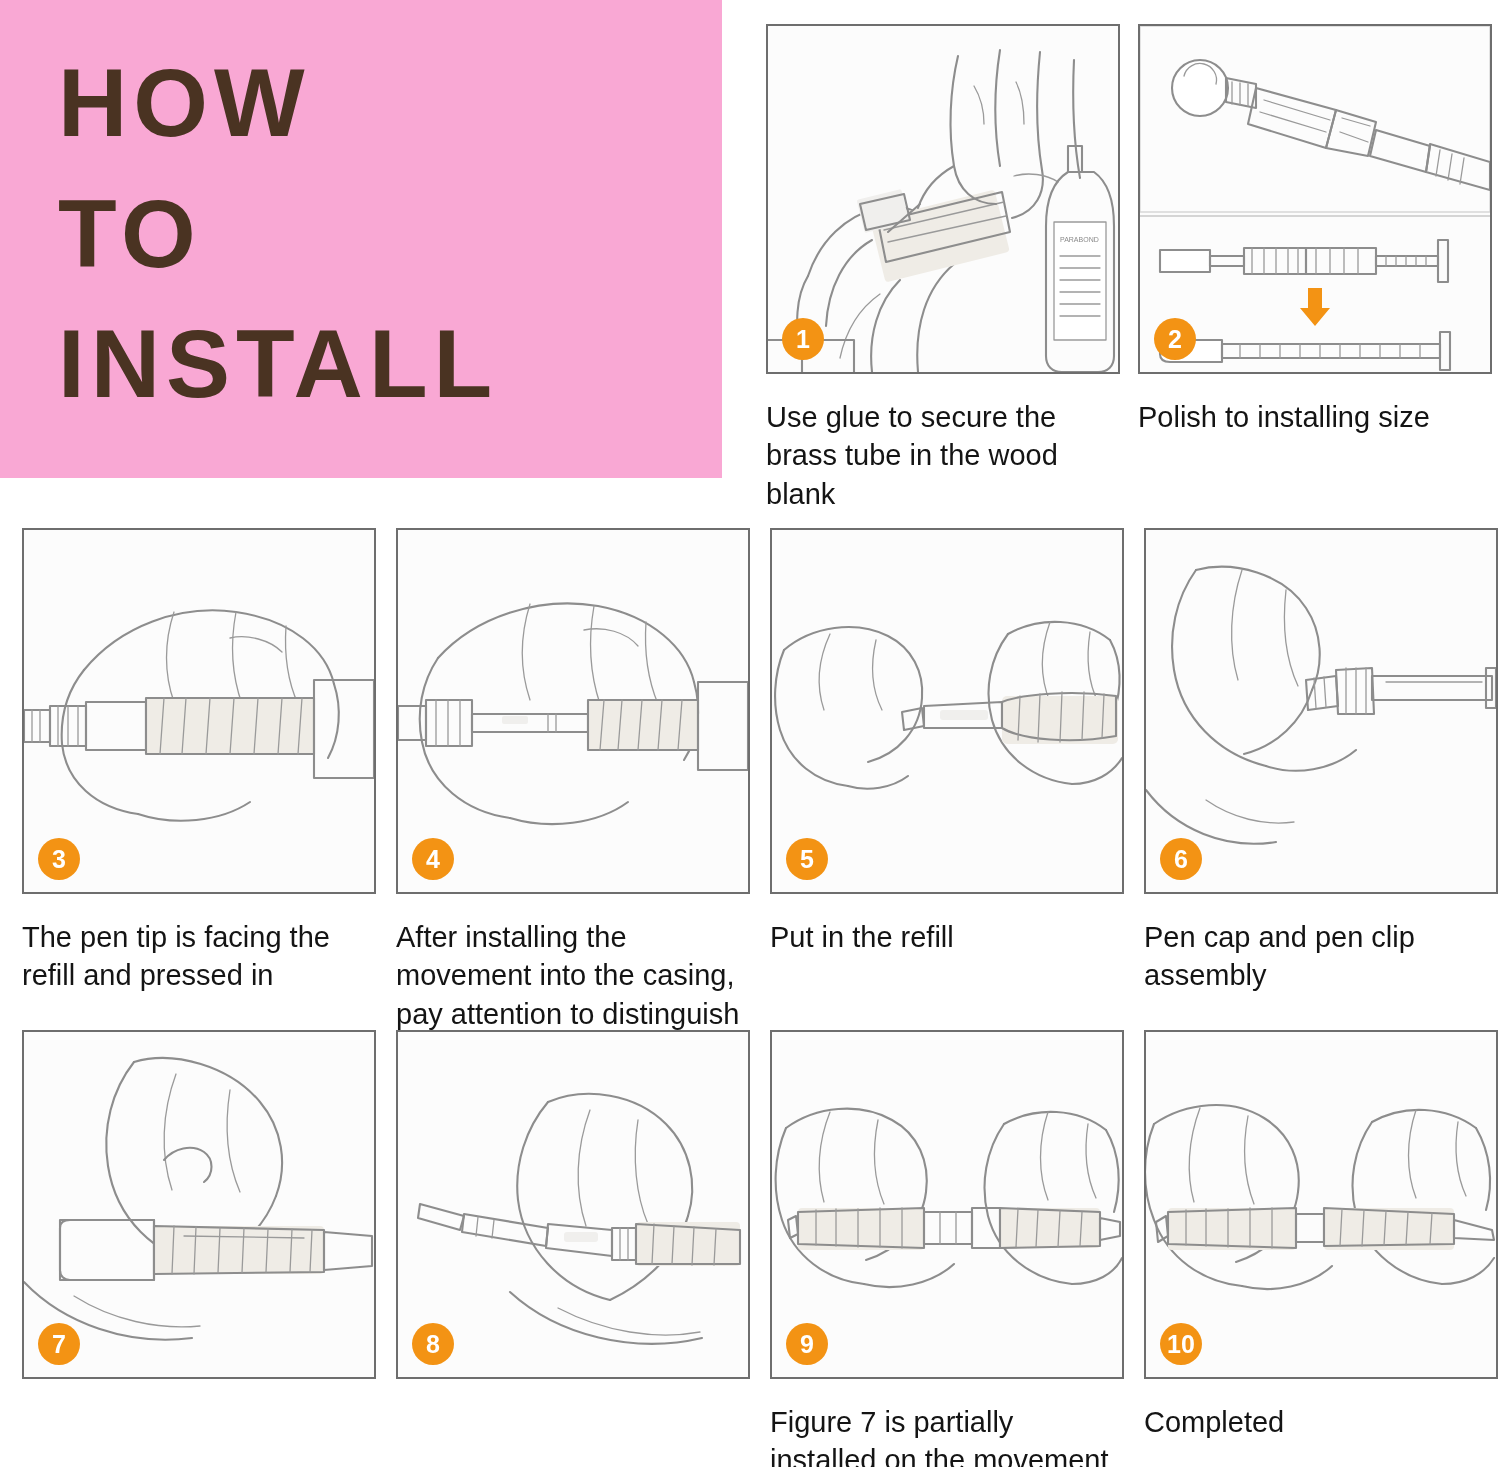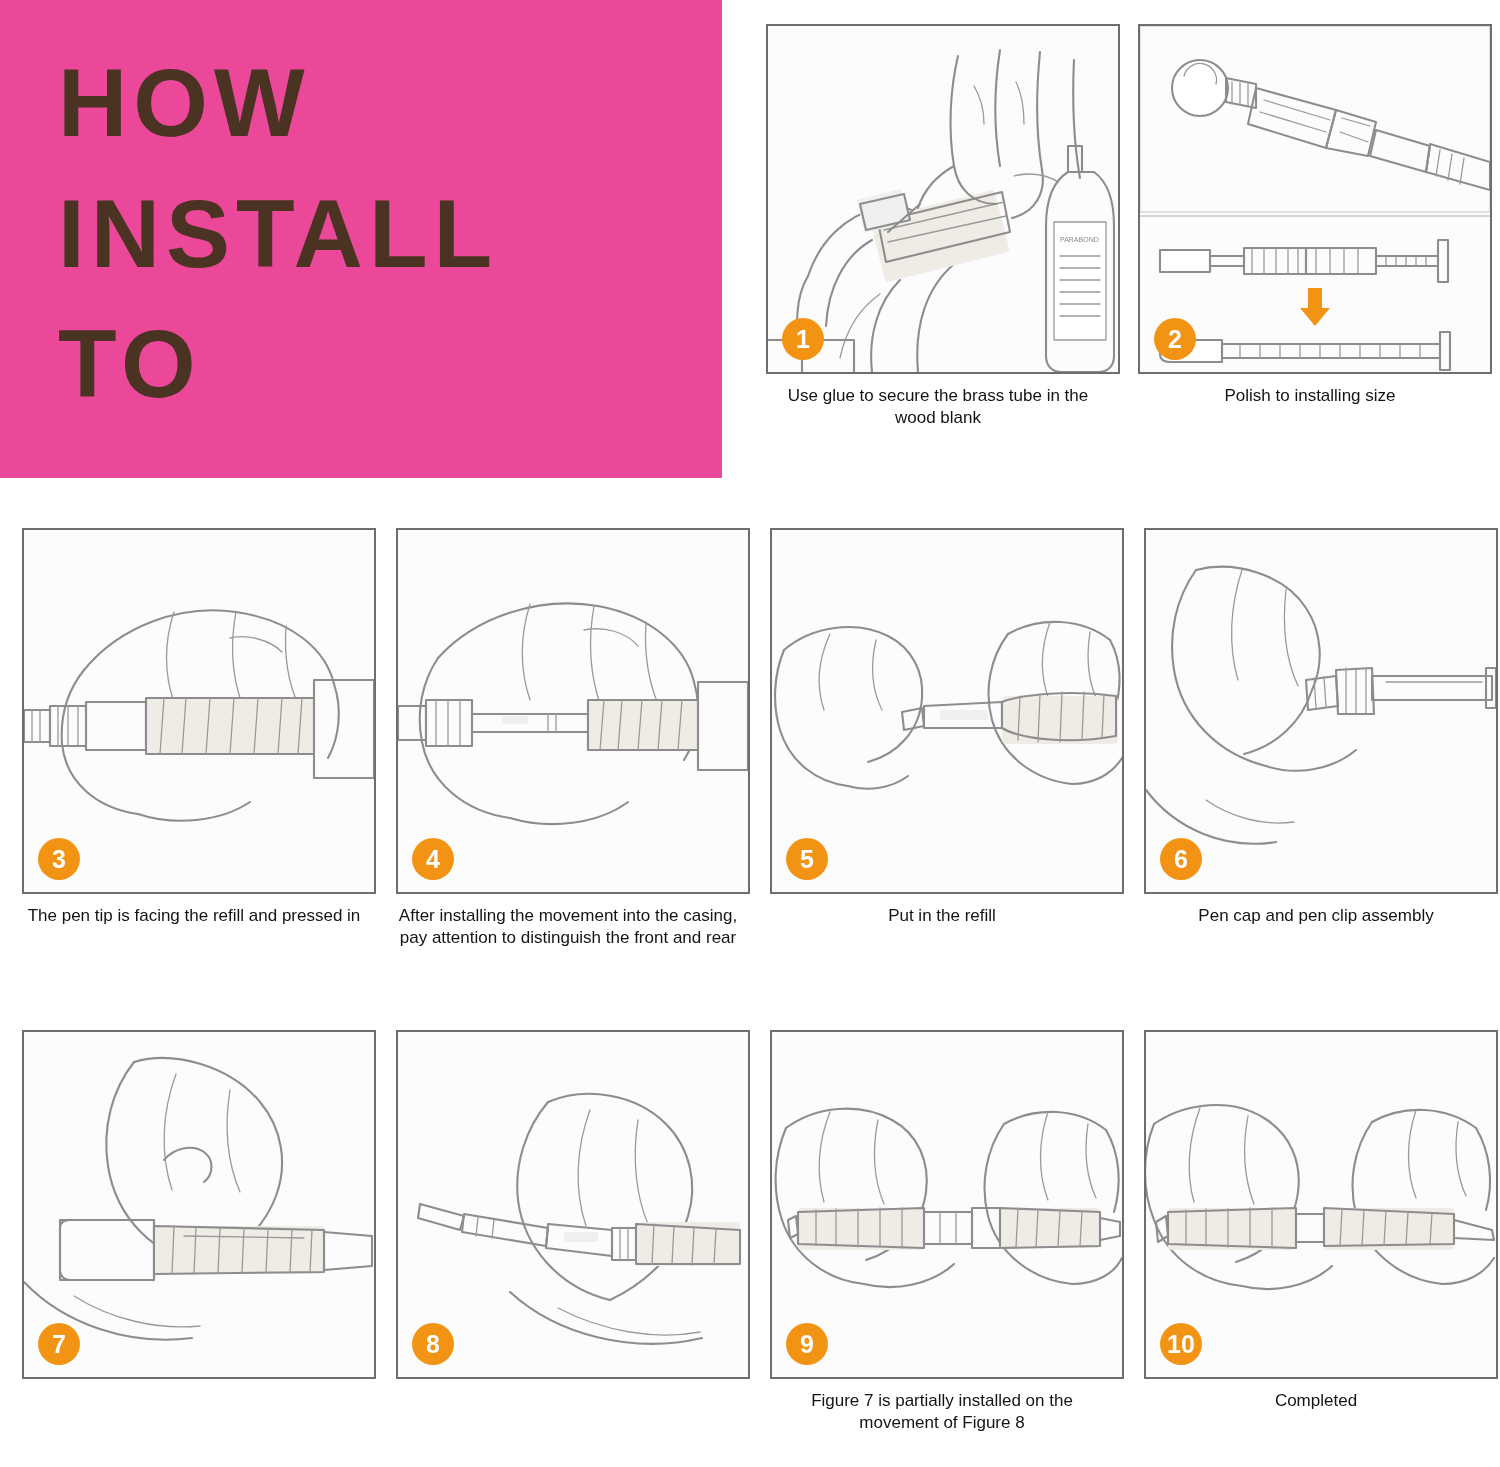--- a/index.html
+++ b/index.html
@@ -21,21 +21,21 @@
     background: #ffffff;
   }
 
   
   .title-block {
     position: absolute;
     left: 0;
     top: 0;
     width: 722px;
     height: 478px;
-    background: #ec4899;
+    background: #f9a8d4;
     box-sizing: border-box;
     padding: 38px 0 0 58px;
   }
   .title-line {
     font-size: 96px;
     font-weight: bold;
     letter-spacing: 6px;
     line-height: 1.36;
     color: #4a3322;
     font-family: "Liberation Sans", sans-serif;
@@ -67,26 +67,25 @@
     color: #ffffff;
     font-size: 25px;
     font-weight: bold;
     display: flex;
     align-items: center;
     justify-content: center;
     z-index: 6;
     font-family: "Liberation Sans", sans-serif;
   }
   .caption {
-    margin-top: 11px;
-    font-size: 17px;
+    margin-top: 24px;
+    font-size: 29px;
     line-height: 1.32;
     color: #141414;
     padding-right: 6px;
-    text-align: center;
   }
 
   
   .art {
     position: absolute;
     inset: 0;
   }
   .art svg {
     width: 100%;
     height: 100%;
@@ -100,22 +99,22 @@
   .arrow { fill: #f39314; }
   .tiny { font-size: 7px; fill: #8a8a8a; font-family: "Liberation Sans", sans-serif; }
 </style>
 </head>
 <body>
 
 <div class="page">
 
   <div class="title-block">
     <div class="title-line">HOW</div>
+    <div class="title-line">TO</div>
     <div class="title-line">INSTALL</div>
-    <div class="title-line">TO</div>
   </div>
 
   <div class="row" style="left:766px; top:24px;">
 
     <div class="cell" style="width:350px; margin-right:22px;">
       <div class="frame" style="width:350px; height:346px;">
         <div class="art">
           <svg viewBox="0 0 350 346" preserveAspectRatio="none">
 
             <path class="ln" d="M40 250 C52 214 78 190 110 182 C134 176 154 186 164 200"></path>

